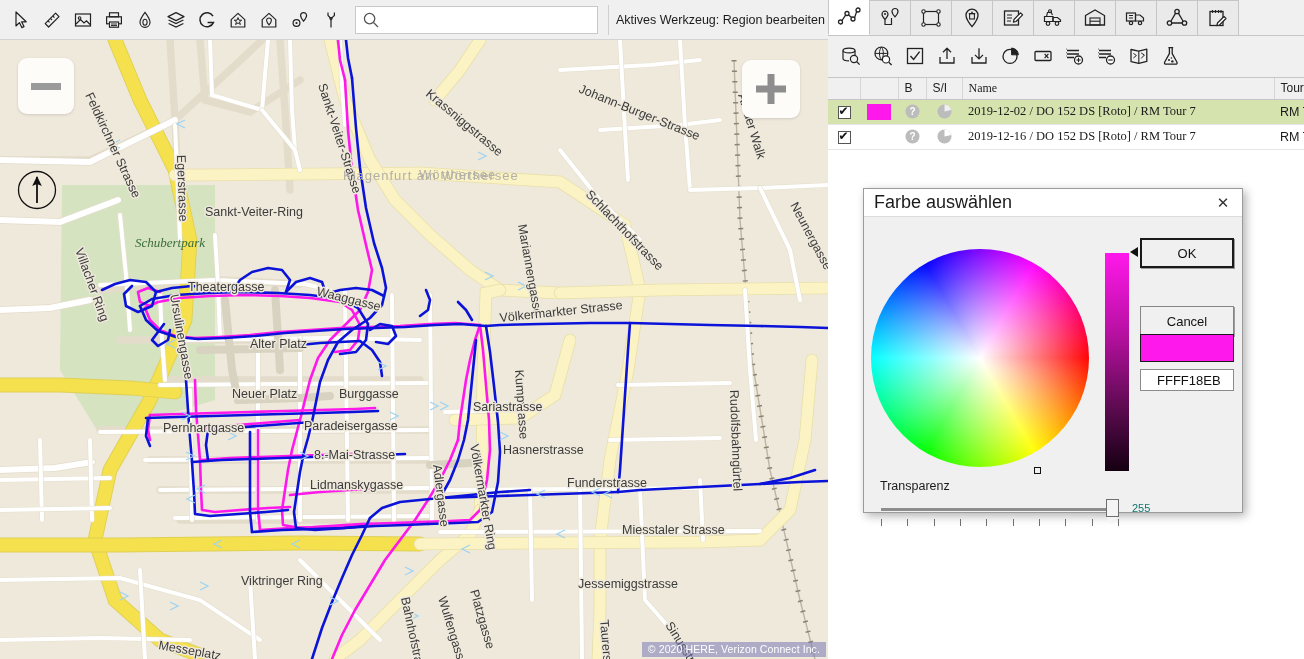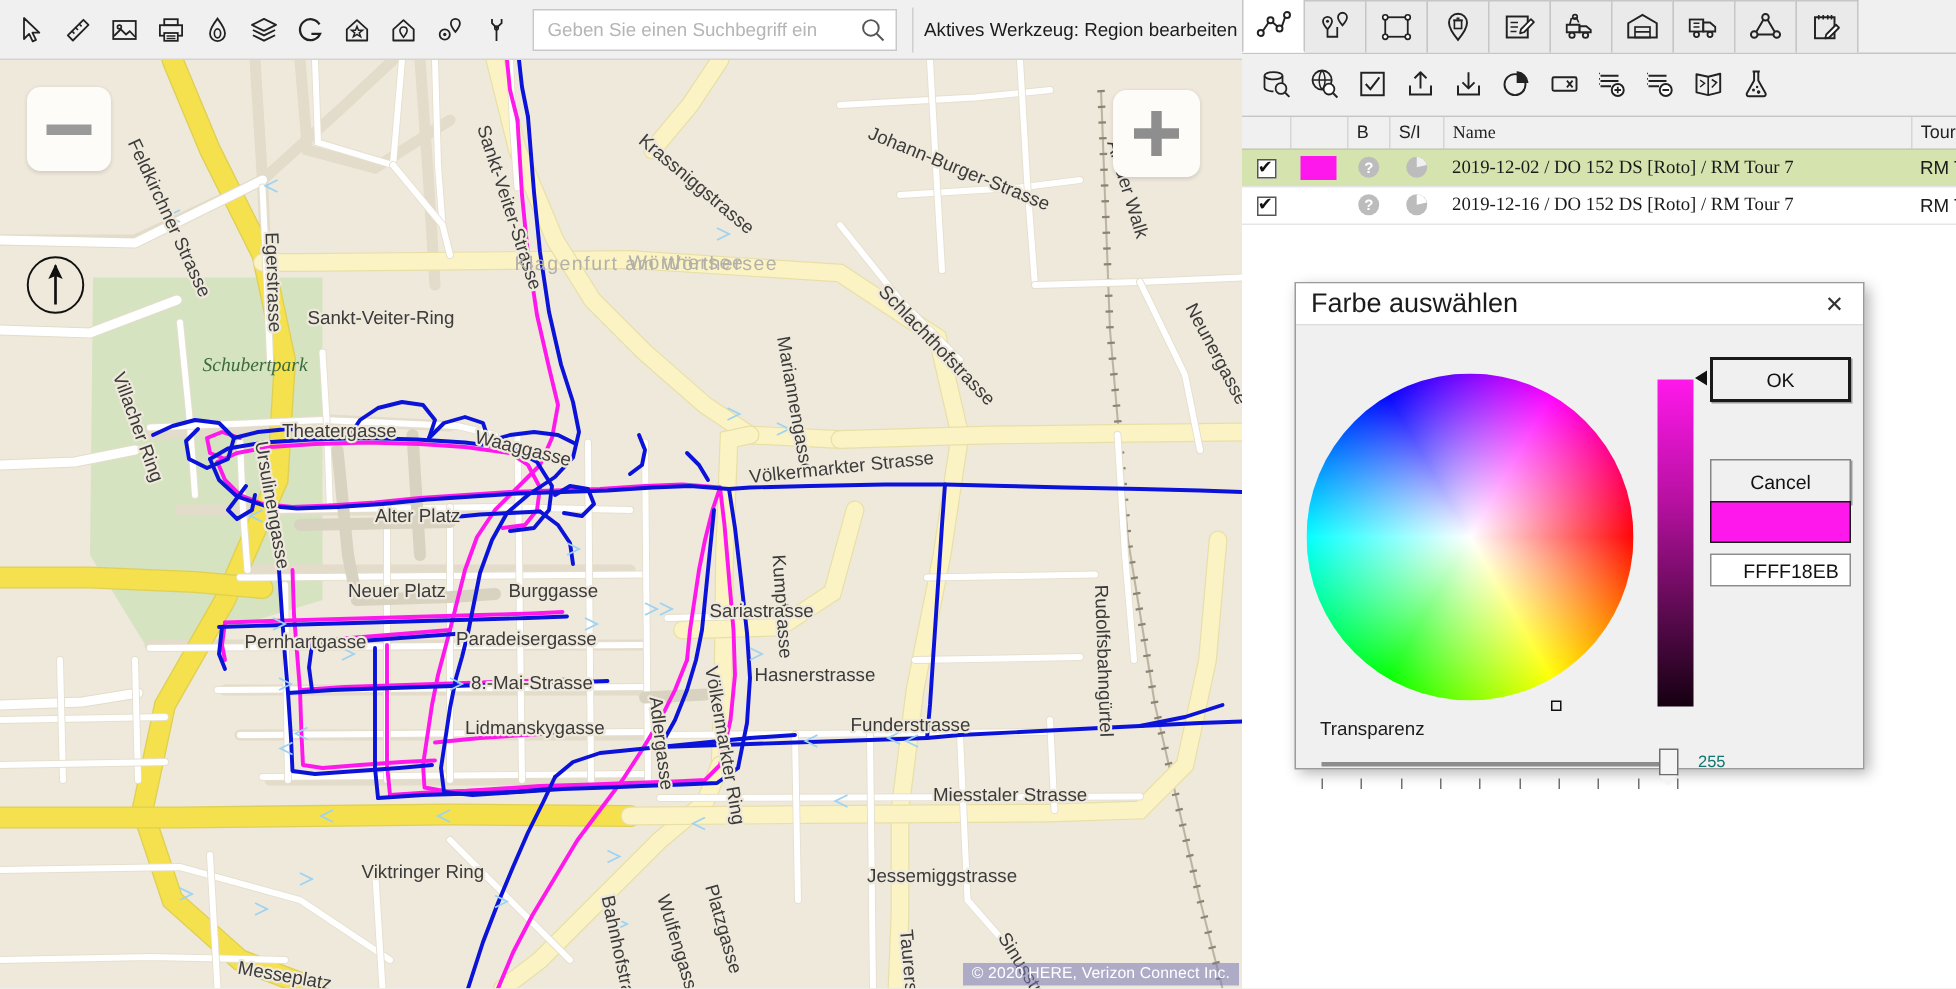--- a/index.html
+++ b/index.html
@@ -278,21 +278,20 @@
     width: 94px; height: 28px;
     border: 1px solid #1a1a1a;
   }
   #cd-hex {
     position: absolute; left: 276px; top: 152px;
     width: 94px; height: 22px;
     background: #fff; border: 1px solid #8b8b8b;
     font-size: 13px; color: #111;
     padding-left: 16px; outline: none;
     font-family: "Liberation Sans", sans-serif;
-    text-align: center;
   }
   #cd-transp-label {
     position: absolute; left: 16px; top: 262px;
     font-size: 12.5px; color: #1b1b1b;
   }
   #cd-slider-track {
     position: absolute; left: 17px; top: 291px;
     width: 230px; height: 3px; background: #8d8d8d;
   }
   #cd-slider-thumb {
@@ -405,21 +404,20 @@
         <div class="tb-btn">
           <svg width="20" height="20" viewBox="0 0 20 20">
               <path d="M7 2.6 L7 5.4 L10 8.6 L10 17.4" fill="none" stroke="#222" stroke-width="1.2"></path>
               <path d="M13.4 2.6 L13.4 5.4 L10 8.6" fill="none" stroke="#222" stroke-width="1.2"></path>
               <circle cx="10" cy="8.6" r="1.2" fill="none" stroke="#222" stroke-width="1"></circle>
             </svg>
         </div>
       </div>
 
       <div id="search-wrap">
-        <input id="search-input" type="text" placeholder="Geben Sie einen Suchbegriff ein" style="">
         <div id="search-icon-btn">
           <svg width="18" height="18" viewBox="0 0 18 18">
               <circle cx="7.6" cy="7.6" r="5.2" fill="none" stroke="#555" stroke-width="1.3"></circle>
               <path d="M11.5 11.5 L16 16" stroke="#555" stroke-width="1.3"></path>
             </svg>
         </div>
       </div>
 
       <div id="active-tool-sep"></div>
       <div id="active-tool-text">Aktives Werkzeug: Region bearbeiten</div>

